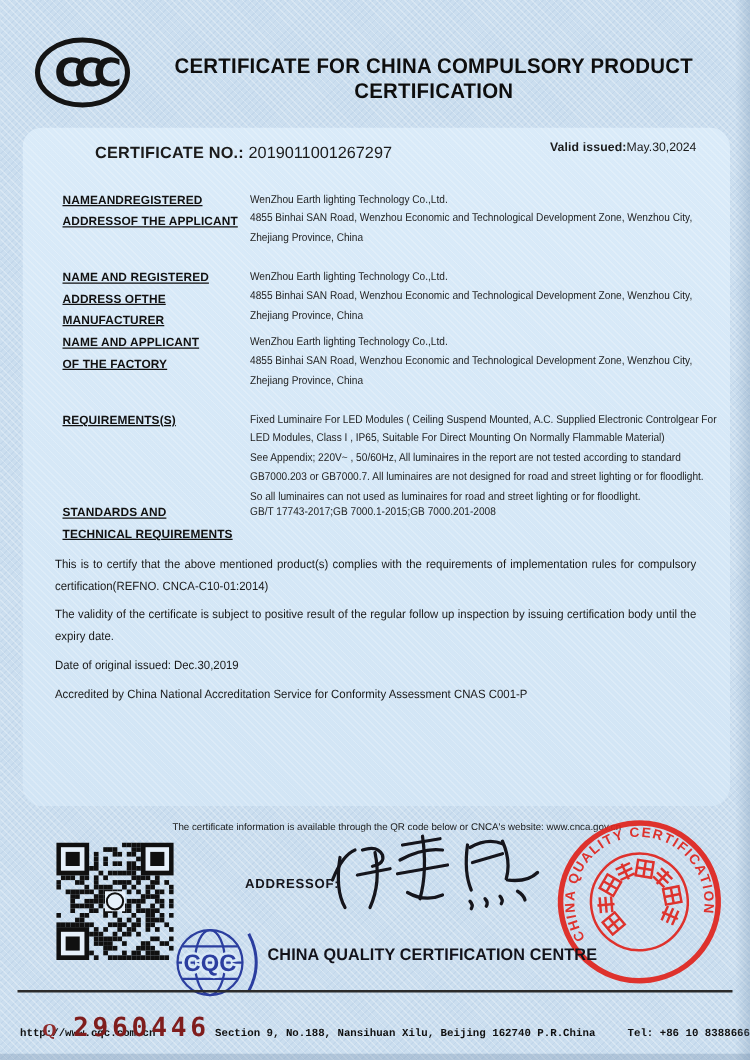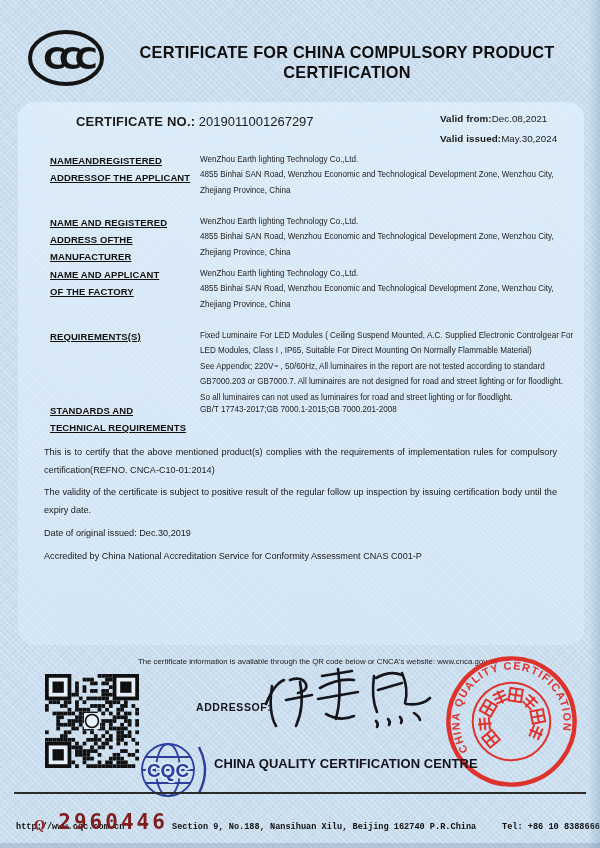--- a/index.html
+++ b/index.html
@@ -74,21 +74,20 @@
     </svg>
   </div>
   <div class="title">CERTIFICATE FOR CHINA COMPULSORY PRODUCT CERTIFICATION</div>
 
   <div class="panel">
     <div class="cert-row">
       <b>CERTIFICATE NO.:</b>
       <span>2019011001267297</span>
     </div>
     <div class="valid">
-      <div><b>Valid from:</b><span>Dec.08,2021</span></div>
       <div><b>Valid issued:</b><span>May.30,2024</span></div>
     </div>
 
     <div class="row f1">
       <div class="lbl">NAMEANDREGISTERED
 ADDRESSOF THE APPLICANT</div>
       <div class="val">WenZhou Earth lighting Technology Co.,Ltd.
 4855 Binhai SAN Road, Wenzhou Economic and Technological Development Zone, Wenzhou City,
 Zhejiang Province, China</div>
     </div>

